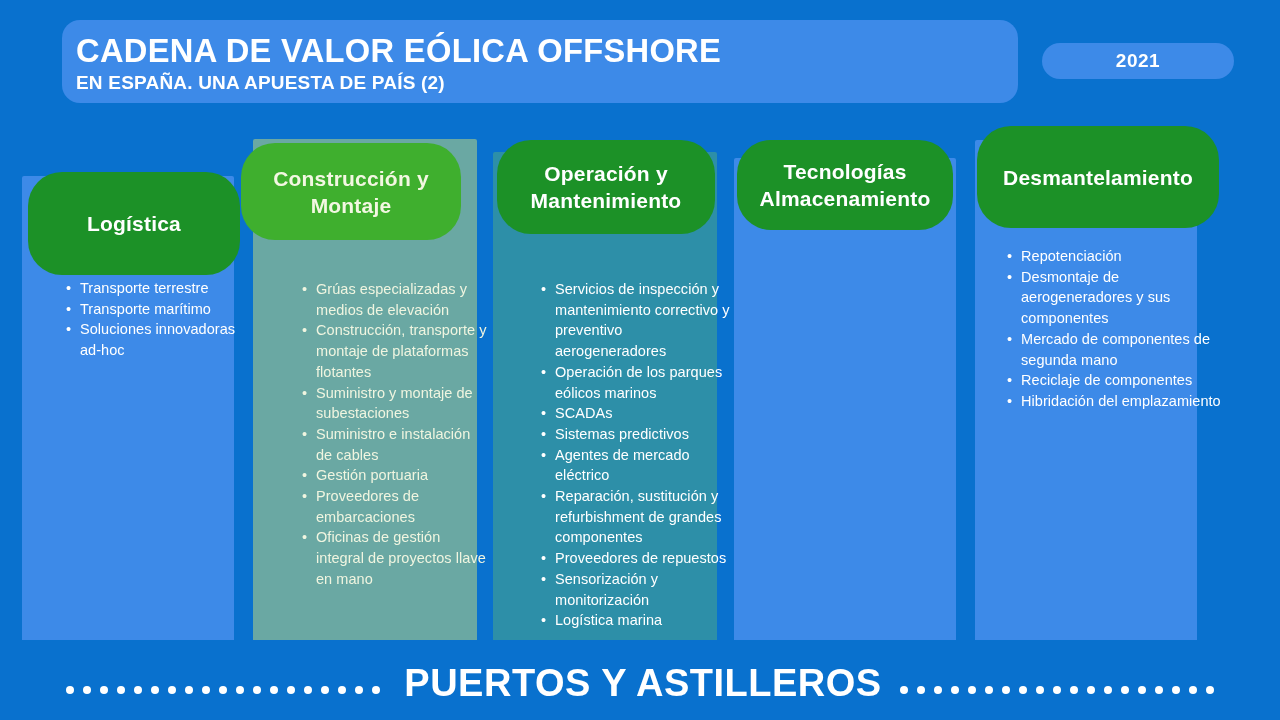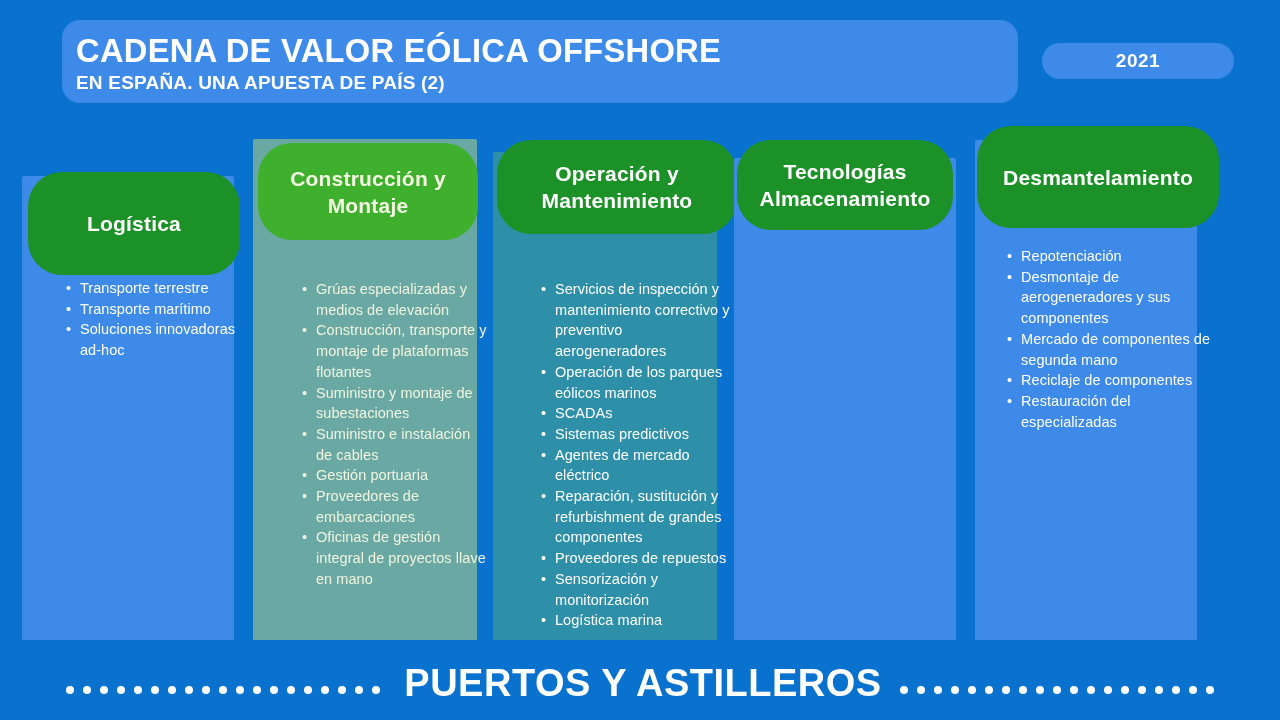--- a/index.html
+++ b/index.html
@@ -178,36 +178,36 @@
         <div class="col-pill-title" style="color: rgb(255, 255, 255);">Logística</div>
       </div>
       <ul class="col-list" style="left: 52px; top: 266px; width: 178px; color: rgb(255, 255, 255);">
         <li>Transporte terrestre</li>
         <li>Transporte marítimo</li>
         <li>Soluciones innovadoras ad-hoc</li>
       </ul>
     </div>
     <div class="column" style="left: 0px; top: 0px; width: 1280px; height: 660px;">
       <div class="col-body" style="left: 253px; top: 139px; width: 224px; height: 507px; background: rgb(106, 168, 163);"></div>
-      <div class="col-pill" style="left: 258px; top: 143px; width: 220px; height: 97px; background: rgb(63, 175, 46);">
+      <div class="col-pill" style="left: 241px; top: 143px; width: 220px; height: 97px; background: rgb(63, 175, 46);">
         <div class="col-pill-title" style="color: rgb(243, 247, 226);">Construcción y Montaje</div>
       </div>
       <ul class="col-list" style="left: 288px; top: 267px; width: 190px; color: rgb(240, 245, 224);">
         <li>Grúas especializadas y medios de elevación</li>
         <li>Construcción, transporte y montaje de plataformas flotantes</li>
         <li>Suministro y montaje de subestaciones</li>
         <li>Suministro e instalación de cables</li>
         <li>Gestión portuaria</li>
         <li>Proveedores de embarcaciones</li>
         <li>Oficinas de gestión integral de proyectos llave en mano</li>
       </ul>
     </div>
     <div class="column" style="left: 0px; top: 0px; width: 1280px; height: 660px;">
       <div class="col-body" style="left: 493px; top: 152px; width: 224px; height: 494px; background: rgb(45, 143, 168);"></div>
-      <div class="col-pill" style="left: 497px; top: 140px; width: 240px; height: 94px; background: rgb(28, 145, 39);">
+      <div class="col-pill" style="left: 497px; top: 140px; width: 218px; height: 94px; background: rgb(28, 145, 39);">
         <div class="col-pill-title" style="color: rgb(255, 255, 255);">Operación y Mantenimiento</div>
       </div>
       <ul class="col-list" style="left: 527px; top: 267px; width: 192px; color: rgb(255, 255, 255);">
         <li>Servicios de inspección y mantenimiento correctivo y preventivo aerogeneradores</li>
         <li>Operación de los parques eólicos marinos</li>
         <li>SCADAs</li>
         <li>Sistemas predictivos</li>
         <li>Agentes de mercado eléctrico</li>
         <li>Reparación, sustitución y refurbishment de grandes componentes</li>
         <li>Proveedores de repuestos</li>
@@ -224,21 +224,21 @@
     <div class="column" style="left: 0px; top: 0px; width: 1280px; height: 660px;">
       <div class="col-body" style="left: 975px; top: 140px; width: 222px; height: 506px; background: rgb(61, 138, 232);"></div>
       <div class="col-pill" style="left: 977px; top: 126px; width: 242px; height: 102px; background: rgb(28, 145, 39);">
         <div class="col-pill-title" style="color: rgb(255, 255, 255);">Desmantelamiento</div>
       </div>
       <ul class="col-list" style="left: 993px; top: 234px; width: 218px; color: rgb(255, 255, 255);">
         <li>Repotenciación</li>
         <li>Desmontaje de aerogeneradores y sus componentes</li>
         <li>Mercado de componentes de segunda mano</li>
         <li>Reciclaje de componentes</li>
-        <li>Restauración del especializadas</li>
+        <li>Hibridación del emplazamiento</li>
       </ul>
     </div>
   </div>
 
 <div id="footer">
   <div id="footer-inner">
     <div class="dots" id="dots-left">
         <span style="background: rgb(255, 255, 255);"></span>
         <span style="background: rgb(255, 255, 255);"></span>
         <span style="background: rgb(255, 255, 255);"></span>

